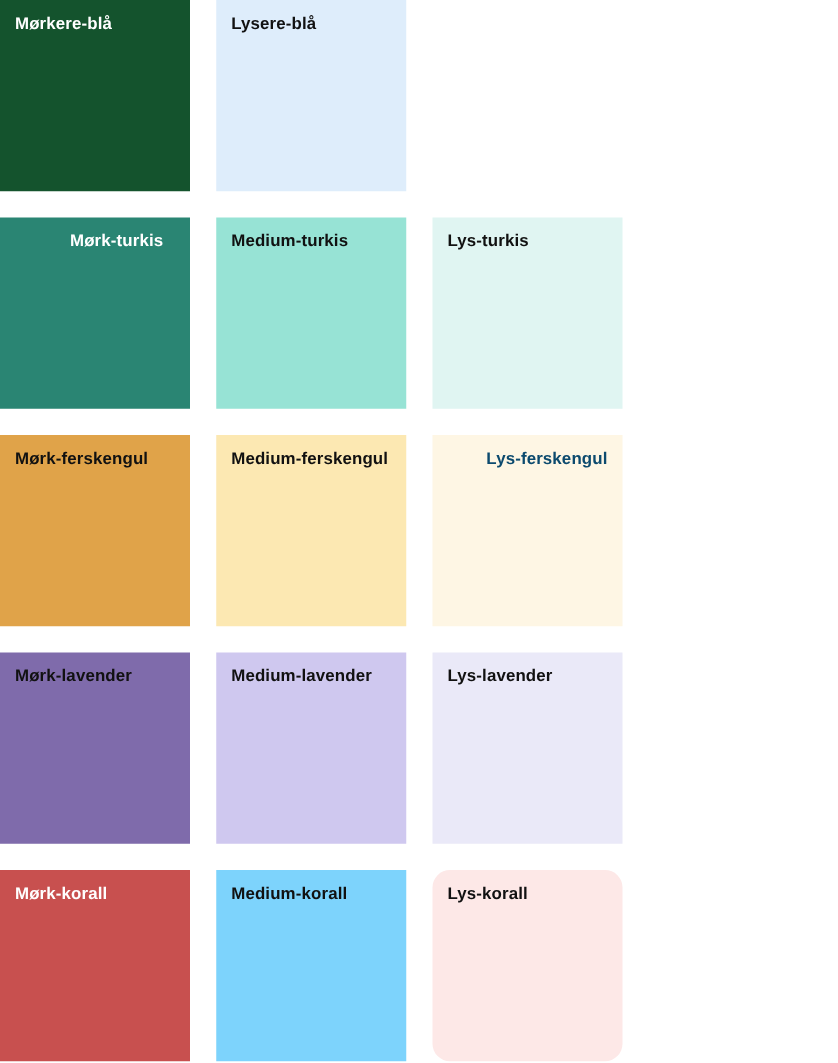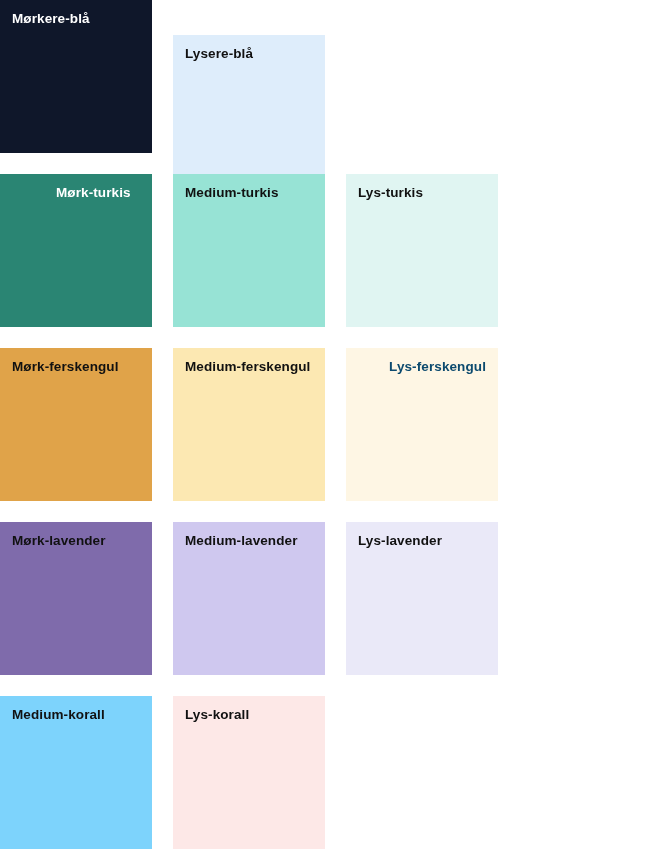--- a/index.html
+++ b/index.html
@@ -54,24 +54,24 @@
   .row-1 { top: 174px; }
   .row-2 { top: 348px; }
   .row-3 { top: 522px; }
   .row-4 { top: 696px; }
 </style>
 </head>
 <body>
 
 <div id="palette" style="background: rgb(255, 255, 255);">
     <div class="swatch-row row-0">
-      <div class="swatch" style="background: #0f172a;">
+      <div class="swatch" style="background: #14532d;">
         <p class="swatch-label" style="color: rgb(255, 255, 255);">Mørkere-blå</p>
       </div>
-      <div class="swatch" style="background: rgb(222, 237, 251); margin-top: 35px;">
+      <div class="swatch" style="background: rgb(222, 237, 251);">
         <p class="swatch-label" style="color: rgb(17, 17, 17);">Lysere-blå</p>
       </div>
     </div>
     <div class="swatch-row row-1">
       <div class="swatch" style="background: rgb(42, 133, 115);">
         <p class="swatch-label" style="color: rgb(255, 255, 255); padding-left: 44px;">Mørk-turkis</p>
       </div>
       <div class="swatch" style="background: rgb(151, 227, 213);">
         <p class="swatch-label" style="color: rgb(17, 17, 17);">Medium-turkis</p>
       </div>
@@ -95,20 +95,23 @@
         <p class="swatch-label" style="color: rgb(17, 17, 17);">Mørk-lavender</p>
       </div>
       <div class="swatch" style="background: rgb(207, 200, 239);">
         <p class="swatch-label" style="color: rgb(17, 17, 17);">Medium-lavender</p>
       </div>
       <div class="swatch" style="background: rgb(234, 233, 248);">
         <p class="swatch-label" style="color: rgb(17, 17, 17);">Lys-lavender</p>
       </div>
     </div>
     <div class="swatch-row row-4">
+      <div class="swatch" style="background: rgb(200, 80, 79);">
+        <p class="swatch-label" style="color: rgb(255, 255, 255);">Mørk-korall</p>
+      </div>
       <div class="swatch" style="background: #7dd3fc;">
         <p class="swatch-label" style="color: rgb(17, 17, 17);">Medium-korall</p>
       </div>
-      <div class="swatch" style="background: rgb(253, 232, 231);">
+      <div class="swatch" style="background: rgb(253, 232, 231); border-radius: 14px;">
         <p class="swatch-label" style="color: rgb(17, 17, 17);">Lys-korall</p>
       </div>
     </div>
   </div>
 
 </body></html>

